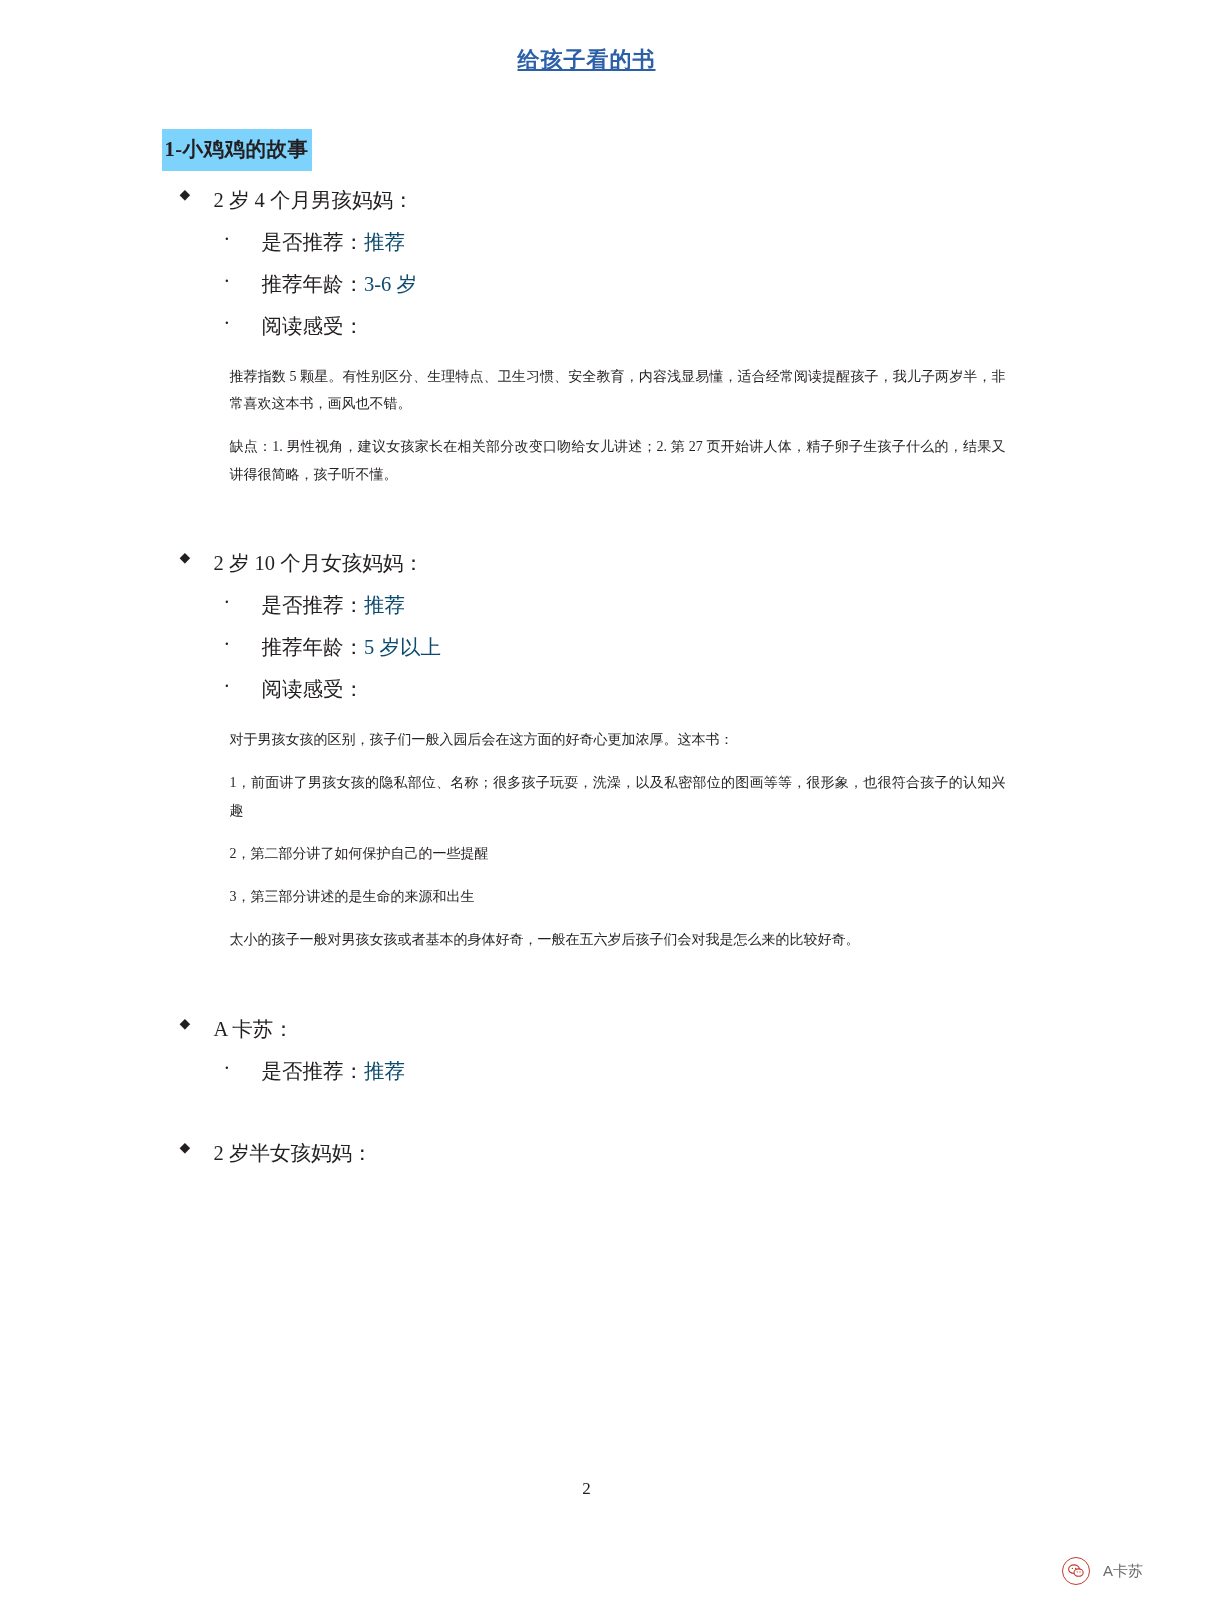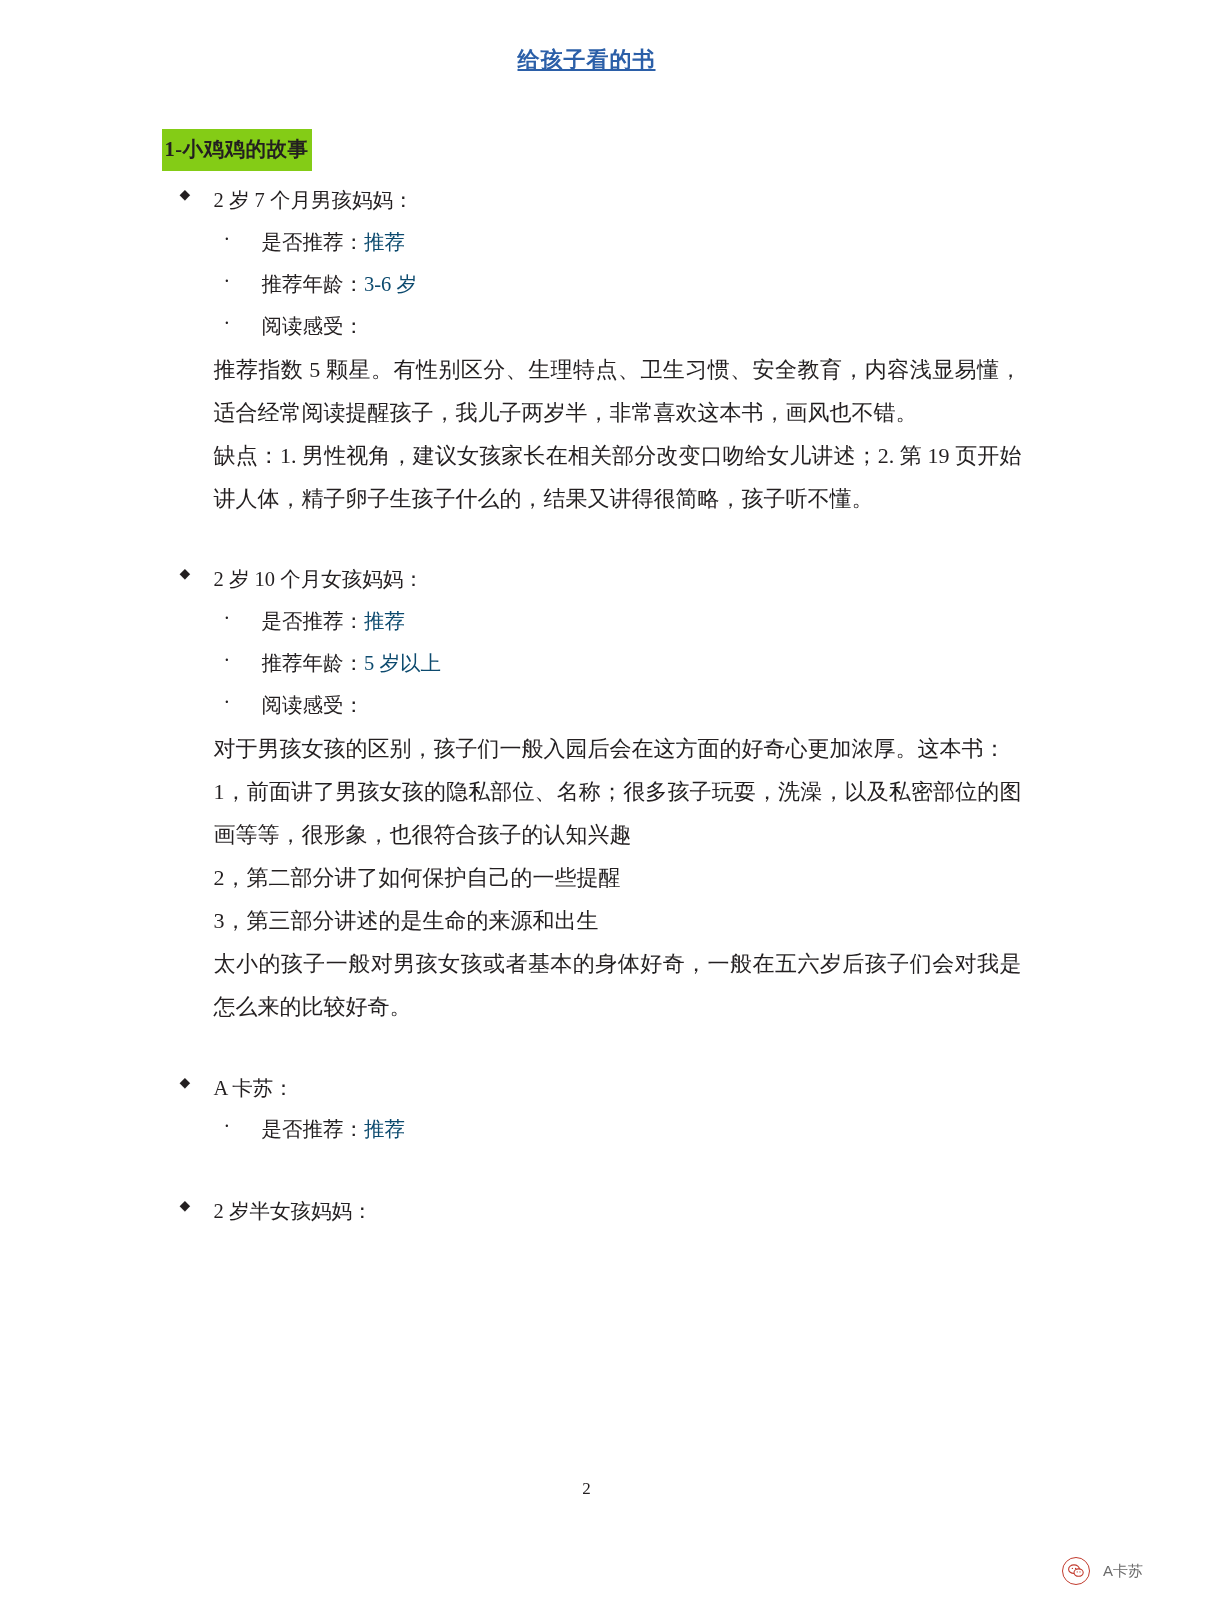--- a/index.html
+++ b/index.html
@@ -41,21 +41,21 @@
     padding-left: 10px;
     padding-top: 48px;
     font-size: 20.5px;
     line-height: 1.95;
   }
 
   .section-heading {
     font-weight: bold;
     font-size: 20.5px;
     display: inline-block;
-    background: #84cc16;
+    background: #7dd3fc;
     padding: 1px 3px;
     margin: 0 16px 4px 0;
     letter-spacing: 0.5px;
   }
 
   .heading-wrap {
     margin-top: 6px;
     margin-bottom: 4px;
   }
 
@@ -87,24 +87,24 @@
     top: 0;
     font-size: 20px;
     line-height: 1.6;
   }
 
   .red {
     color: #0c4a6e;
   }
 
   .para {
-    margin: 0;
+    margin: 16px;
     padding-left: 52px;
     text-align: justify;
-    font-size: 22px;
+    font-size: 14px;
     line-height: 1.95;
   }
 
   .para.sub {
     padding-left: 52px;
   }
 
   .spacer-lg { height: 34px; }
 
   .page-number {
@@ -150,40 +150,40 @@
   <div class="doc-title">给孩子看的书</div>
 
   <div class="content">
 
     <div class="heading-wrap">
       <span class="section-heading">1-小鸡鸡的故事</span>
     </div>
 
     <div class="bullet-l1">
       <span class="marker">◆</span>
-      <span>2 岁 7 个月男孩妈妈：</span>
+      <span>2 岁 4 个月男孩妈妈：</span>
     </div>
 
     <div class="bullet-l2">
       <span class="marker">·</span>
       <span>是否推荐：</span><span class="red">推荐</span>
     </div>
 
     <div class="bullet-l2">
       <span class="marker">·</span>
       <span>推荐年龄：</span><span class="red">3-6 岁</span>
     </div>
 
     <div class="bullet-l2">
       <span class="marker">·</span>
       <span>阅读感受：</span>
     </div>
 
     <p class="para">推荐指数 5 颗星。有性别区分、生理特点、卫生习惯、安全教育，内容浅显易懂，适合经常阅读提醒孩子，我儿子两岁半，非常喜欢这本书，画风也不错。</p>
-    <p class="para">缺点：1. 男性视角，建议女孩家长在相关部分改变口吻给女儿讲述；2. 第 19 页开始讲人体，精子卵子生孩子什么的，结果又讲得很简略，孩子听不懂。</p>
+    <p class="para">缺点：1. 男性视角，建议女孩家长在相关部分改变口吻给女儿讲述；2. 第 27 页开始讲人体，精子卵子生孩子什么的，结果又讲得很简略，孩子听不懂。</p>
 
     <div class="spacer-lg"></div>
 
     <div class="bullet-l1">
       <span class="marker">◆</span>
       <span>2 岁 10 个月女孩妈妈：</span>
     </div>
 
     <div class="bullet-l2">
       <span class="marker">·</span>

